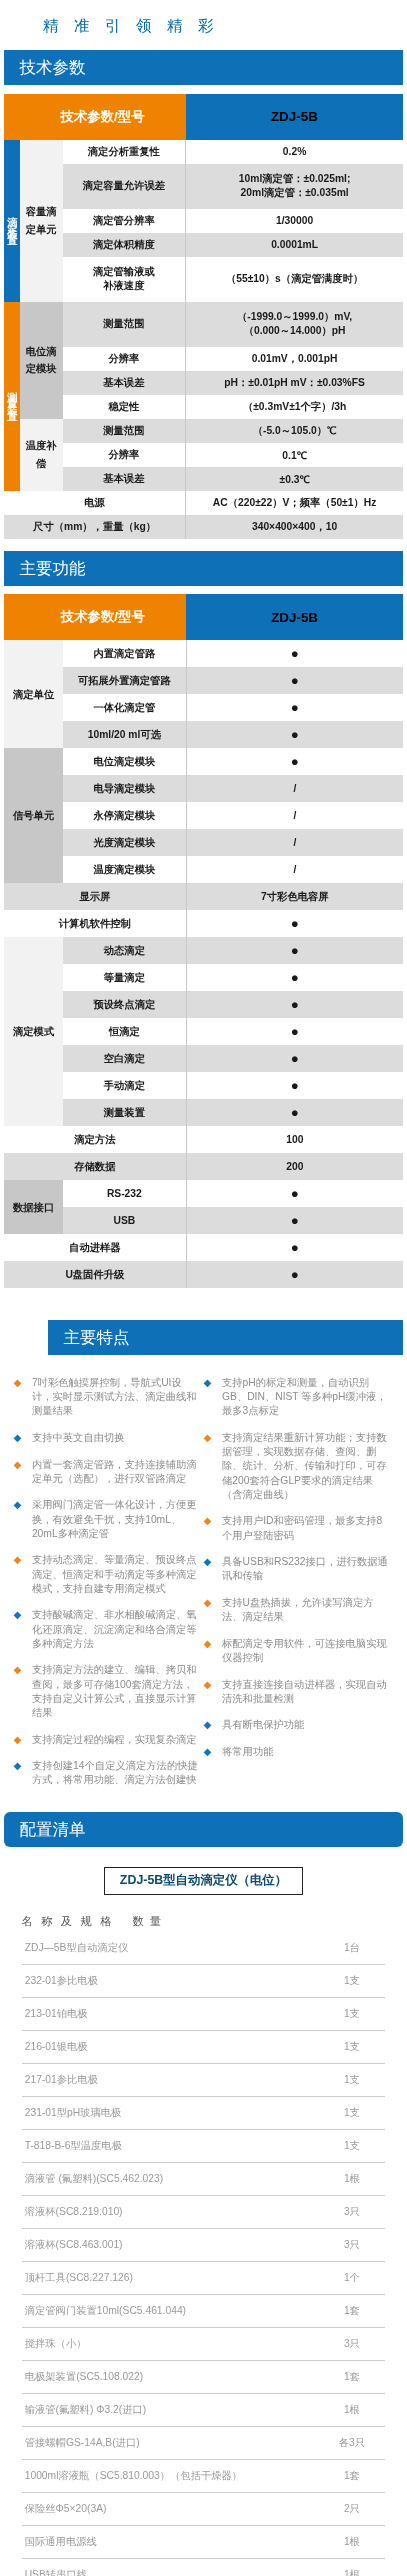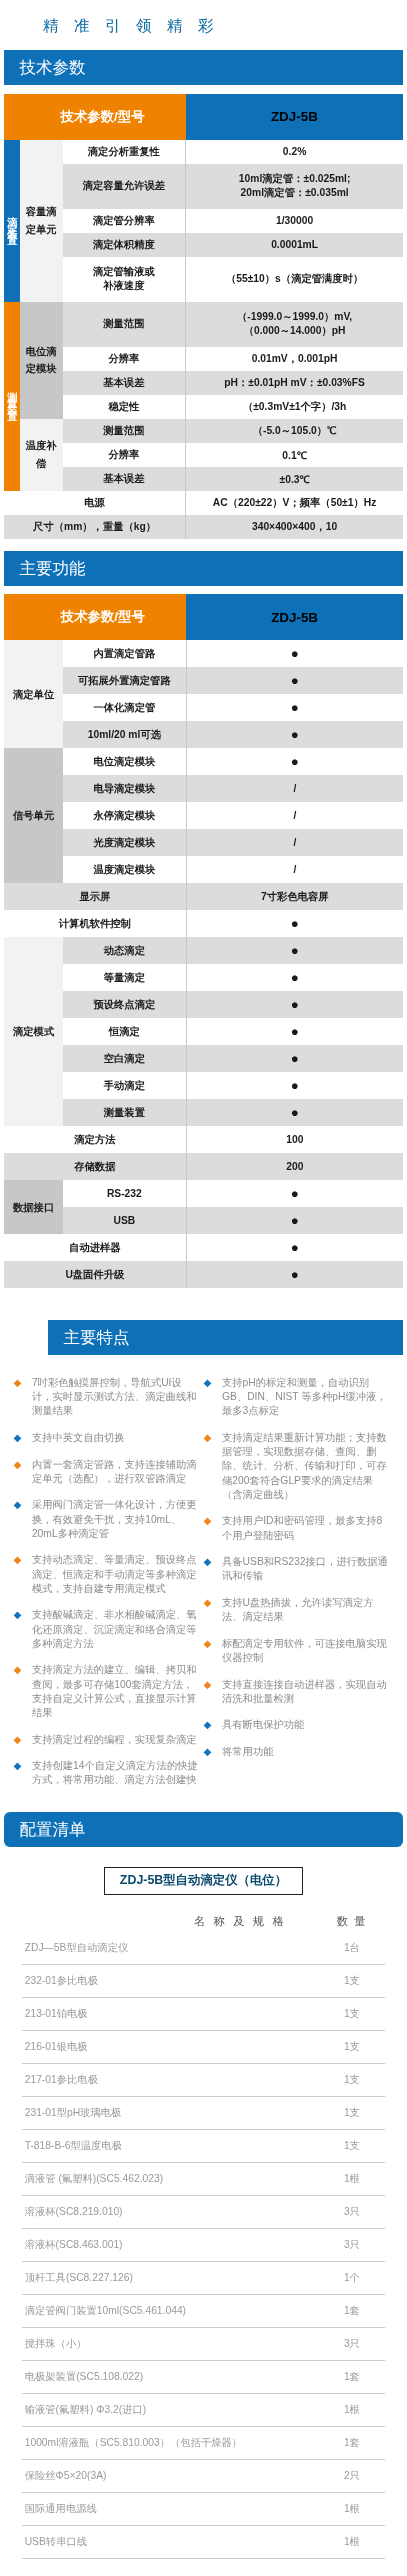--- a/index.html
+++ b/index.html
@@ -29,21 +29,21 @@
   .bar3{margin-top:32px;margin-left:48px;}
   .bar4{margin-top:26px;border-radius:6px;}
   .feats{display:flex;margin:20.6px 13.4px 0;height:410px;overflow:hidden;}
   .fcol{width:50%;padding-right:3.1px;box-sizing:border-box;}
   .feat{display:flex;margin-bottom:12.4px;font-size:10.3px;color:#8c8c8c;line-height:1.38;text-align:left;}
   .diamond{flex:0 0 18.5px;font-size:10.3px;}
   .d-o{color:#f0851c;}
   .d-b{color:#1274bd;}
   .boxtitle{display:table;margin:19.6px auto 0;border:1px solid #222;padding:4.6px 14.4px;font-size:12.4px;font-weight:bold;color:#0c4a6e;}
   .cfg{margin:0 21.6px;}
-  .cfg-head{display:flex;justify-content:flex-end;align-items:center;margin-top:15.5px;height:21.6px;color:#555;font-size:11.3px;letter-spacing:2.6px;gap:32px;}
+  .cfg-head{display:flex;justify-content:flex-start;align-items:center;margin-top:15.5px;height:21.6px;color:#555;font-size:11.3px;letter-spacing:2.6px;}
   .cfg-head .q{width:67px;text-align:center;letter-spacing:1.5px;}
   .cfg-row{display:flex;justify-content:space-between;align-items:center;height:32px;border-bottom:0.5px solid #ccc;color:#9a9a9a;font-size:10.3px;text-align:left;}
   .cfg-row .n{padding-left:3.1px;}
   .cfg-row .q{width:67px;text-align:center;flex:0 0 67px;}
 </style>
 </head>
 <body>
 
 <div class="wm">精准引领精彩</div>
 
@@ -389,20 +389,24 @@
     </div>
   <div class="cfg-row">
       <span class="n">电极架装置(SC5.108.022)</span>
       <span class="q">1套</span>
     </div>
   <div class="cfg-row">
       <span class="n">输液管(氟塑料) Φ3.2(进口)</span>
       <span class="q">1根</span>
     </div>
   <div class="cfg-row">
+      <span class="n">管接螺帽GS-14A,B(进口)</span>
+      <span class="q">各3只</span>
+    </div>
+  <div class="cfg-row">
       <span class="n">1000ml溶液瓶（SC5.810.003）（包括干燥器）</span>
       <span class="q">1套</span>
     </div>
   <div class="cfg-row">
       <span class="n">保险丝Φ5×20(3A)</span>
       <span class="q">2只</span>
     </div>
   <div class="cfg-row">
       <span class="n">国际通用电源线</span>
       <span class="q">1根</span>

